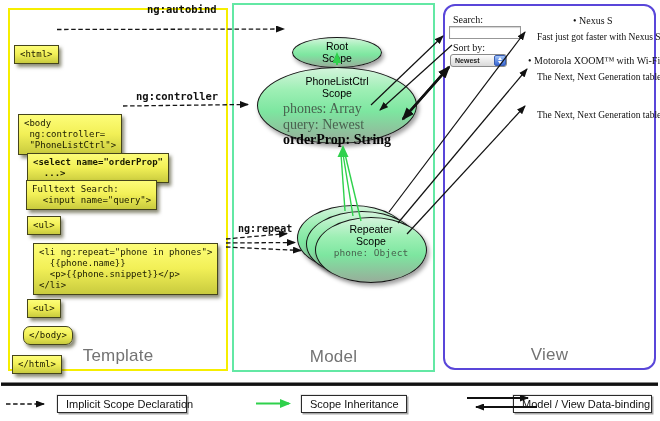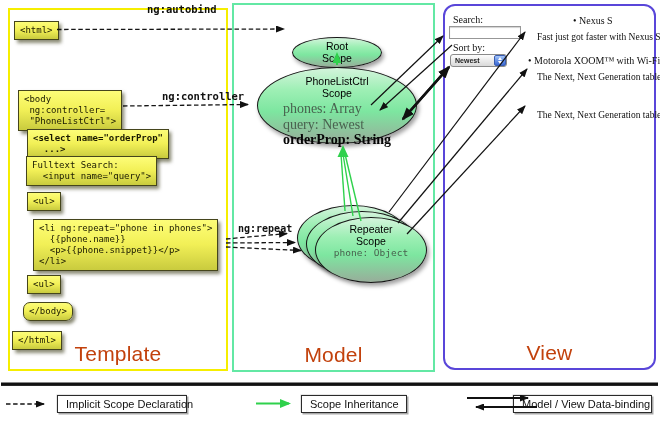--- a/index.html
+++ b/index.html
@@ -5,28 +5,28 @@
   * { margin:0; padding:0; box-sizing:border-box; }
   body { background:#fff; font-family:"Liberation Sans", sans-serif; }
   #stage { position:relative; width:660px; height:421px; background:#fff; overflow:hidden; }
 
   
   .col { position:absolute; border:2px solid; background:#fff; }
   .col-template { left:8px; top:8px; width:220px; height:363px; border-color:#f6ee00; }
   .col-model { left:232px; top:3px; width:203px; height:369px; border-color:#63e8a4; }
   .col-view { left:443px; top:4px; width:213px; height:366px; border-color:#5946d9;border-radius:12px; }
   .col-label { position:absolute; bottom:3px; width:100%; text-align:center;
-    font-size:21px; color:#c2410c; letter-spacing:0.2px; }
+    font-size:17px; color:#737373; letter-spacing:0.2px; }
 
   
   .code-box { position:absolute; z-index:4; white-space:pre;
     font-family:"DejaVu Sans Mono", monospace; font-size:9px; line-height:1.22; color:#191900;
     background:linear-gradient(180deg,#fdfd78 0%,#f2f057 48%,#c9cb3e 100%);
     border:1px solid #45451c; padding:3px 5px;
-    box-shadow:2.5px 3px 3.5px rgba(40,40,0,0.55); }
+    box-shadow:2.5px 3px 3.5px rgba(40,40,0,0.55);margin-top:24px; }
   .code-box.bold { font-weight:bold; }
 
   
   .directive { position:absolute; z-index:4; font-family:"DejaVu Sans Mono", monospace;
     font-weight:bold; color:#111; }
 
   
   .ellipse { position:absolute; z-index:2; border-radius:50%;
     border:1.6px solid #161616;
     background:linear-gradient(180deg,#d4f4dc 0%,#9defb4 30%,#7de6a0 58%,#98ad9a 100%);
@@ -97,21 +97,21 @@
   <div class="code-box" style="left:27px; top:192px;">&lt;ul&gt;</div>
   <div class="code-box" style="left:33px; top:219px;">&lt;li ng:repeat="phone in phones"&gt;
   {{phone.name}}
   &lt;p&gt;{{phone.snippet}}&lt;/p&gt;
 &lt;/li&gt;</div>
   <div class="code-box" style="left:27px; top:275px;">&lt;ul&gt;</div>
   <div class="code-box" style="left:23px; top:302px;border-radius:7px;">&lt;/body&gt;</div>
   <div class="code-box" style="left:12px; top:331px;">&lt;/html&gt;</div>
 
   <div class="directive" style="left:147px; top:3px; font-size:10.5px;">ng:autobind</div>
-  <div class="directive" style="left:136px; top:90px; font-size:10.5px;margin-left:26px;">ng:controller</div>
+  <div class="directive" style="left:136px; top:90px; font-size:10.5px;">ng:controller</div>
   <div class="directive" style="left:238px; top:223px; font-size:10px;">ng:repeat</div>
 
   <div class="ellipse" style="left:292px; top:13px; width:90px; height:31px; justify-content:center;margin-top:24px;">
     <div class="ellipse-title">Root
 Scope</div>
   </div>
 
   <div class="ellipse" style="left:257px; top:67px; width:160px; height:77px; padding-top:8px;">
     <div class="ellipse-title">PhoneListCtrl
 Scope</div>

